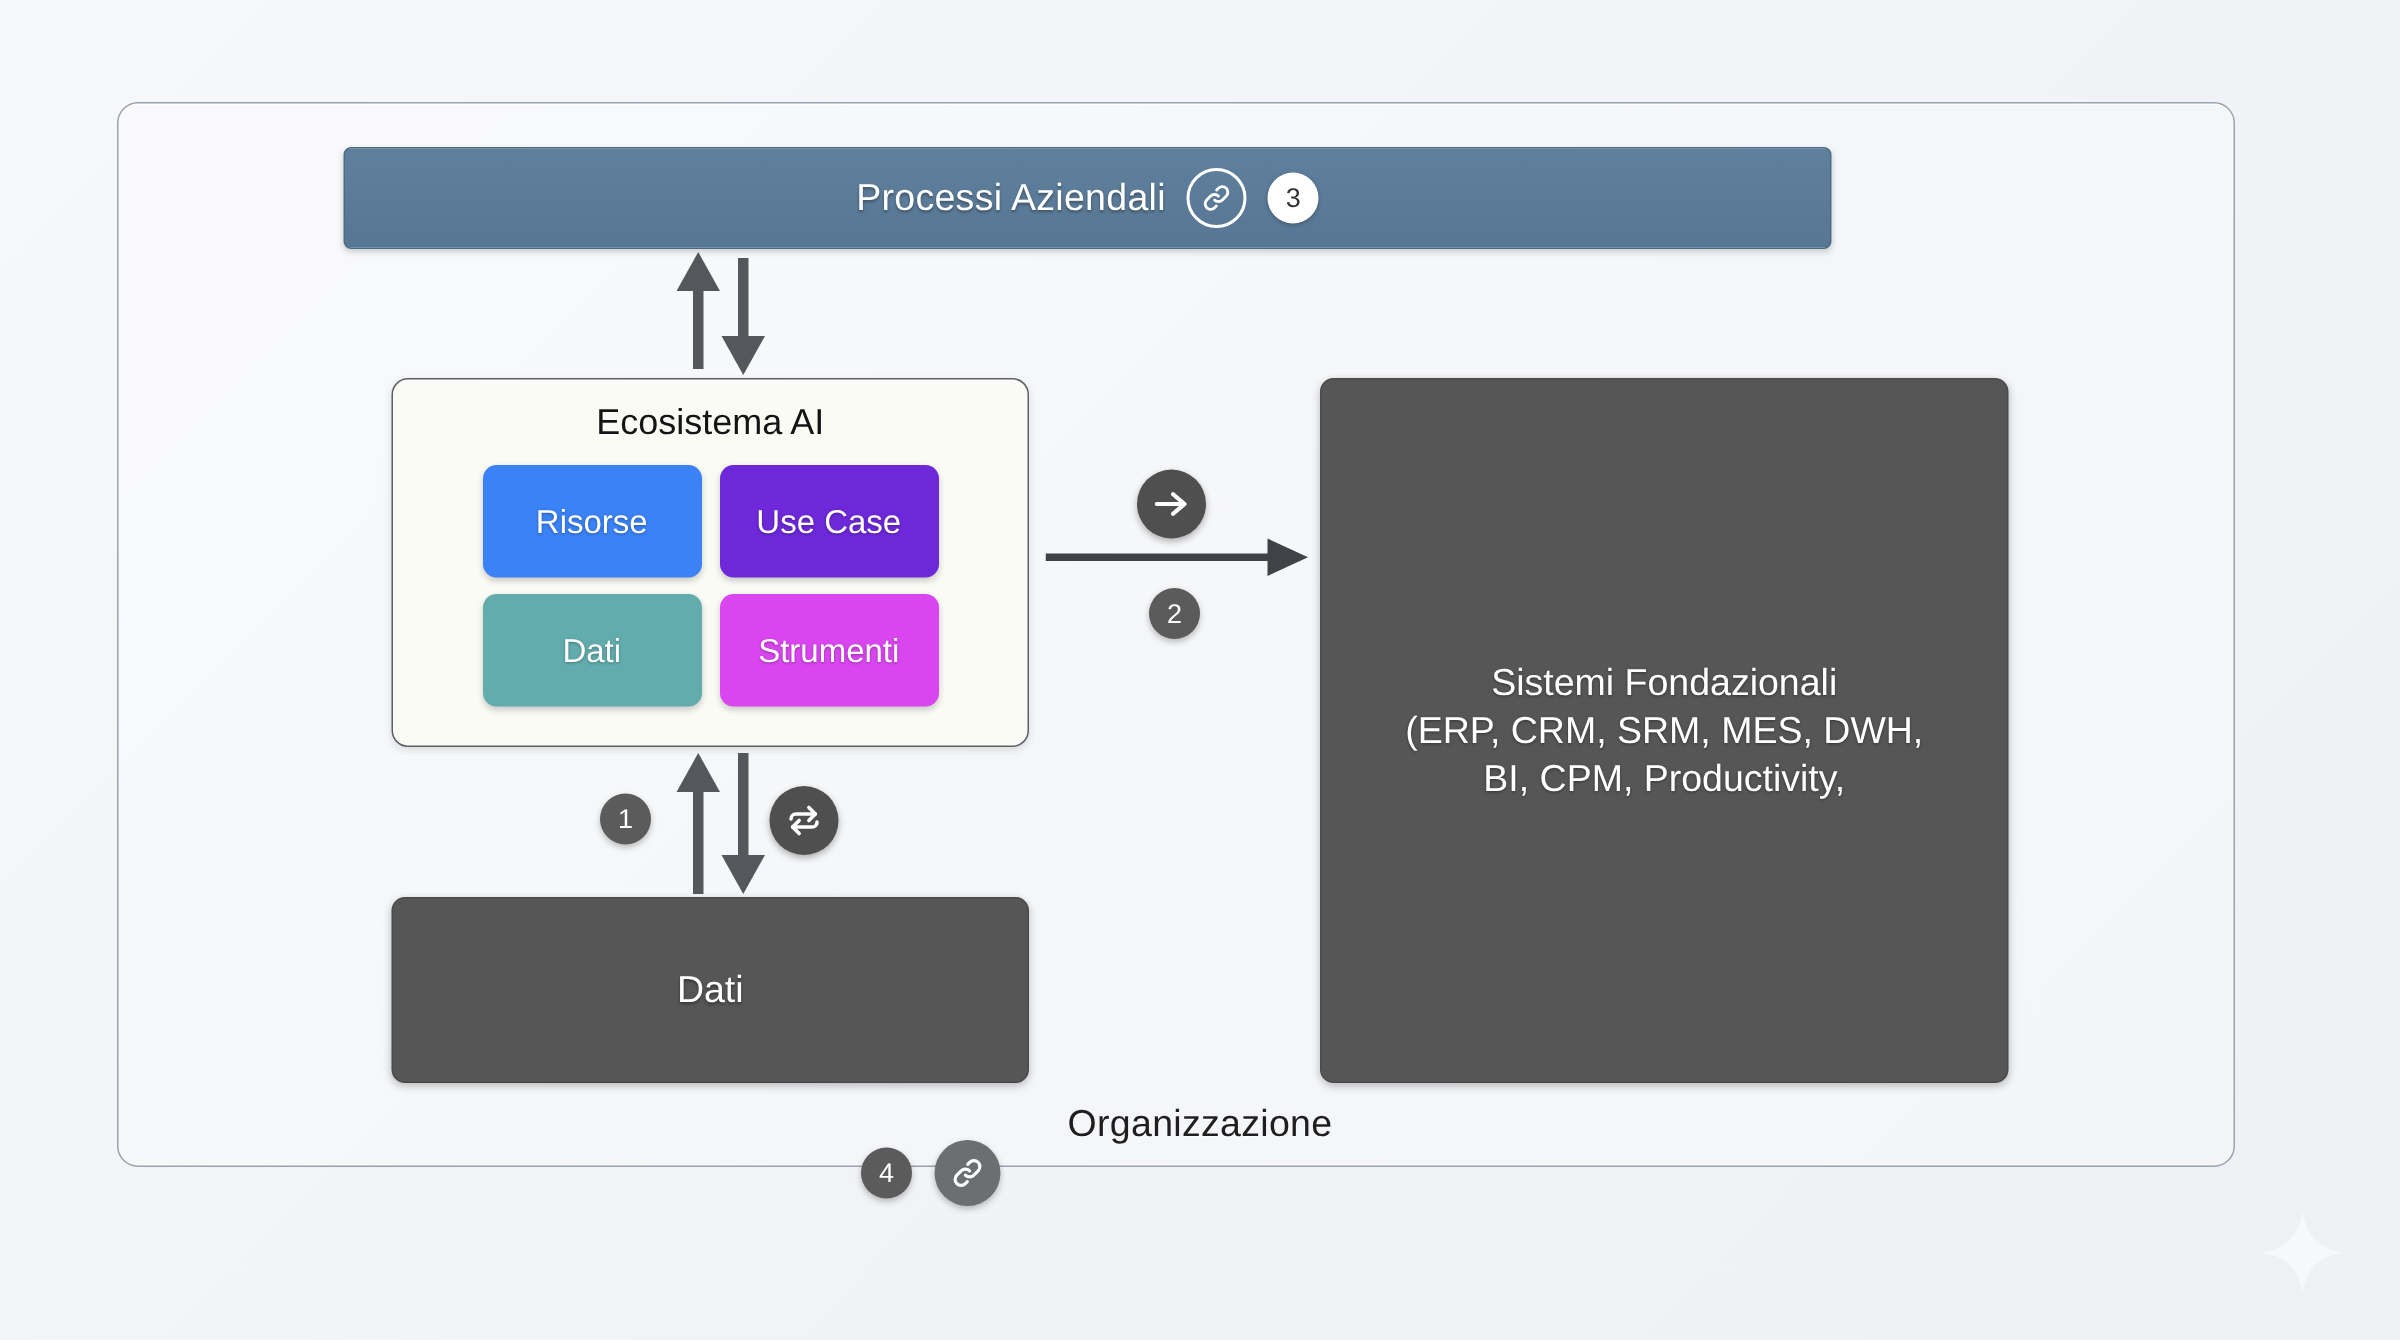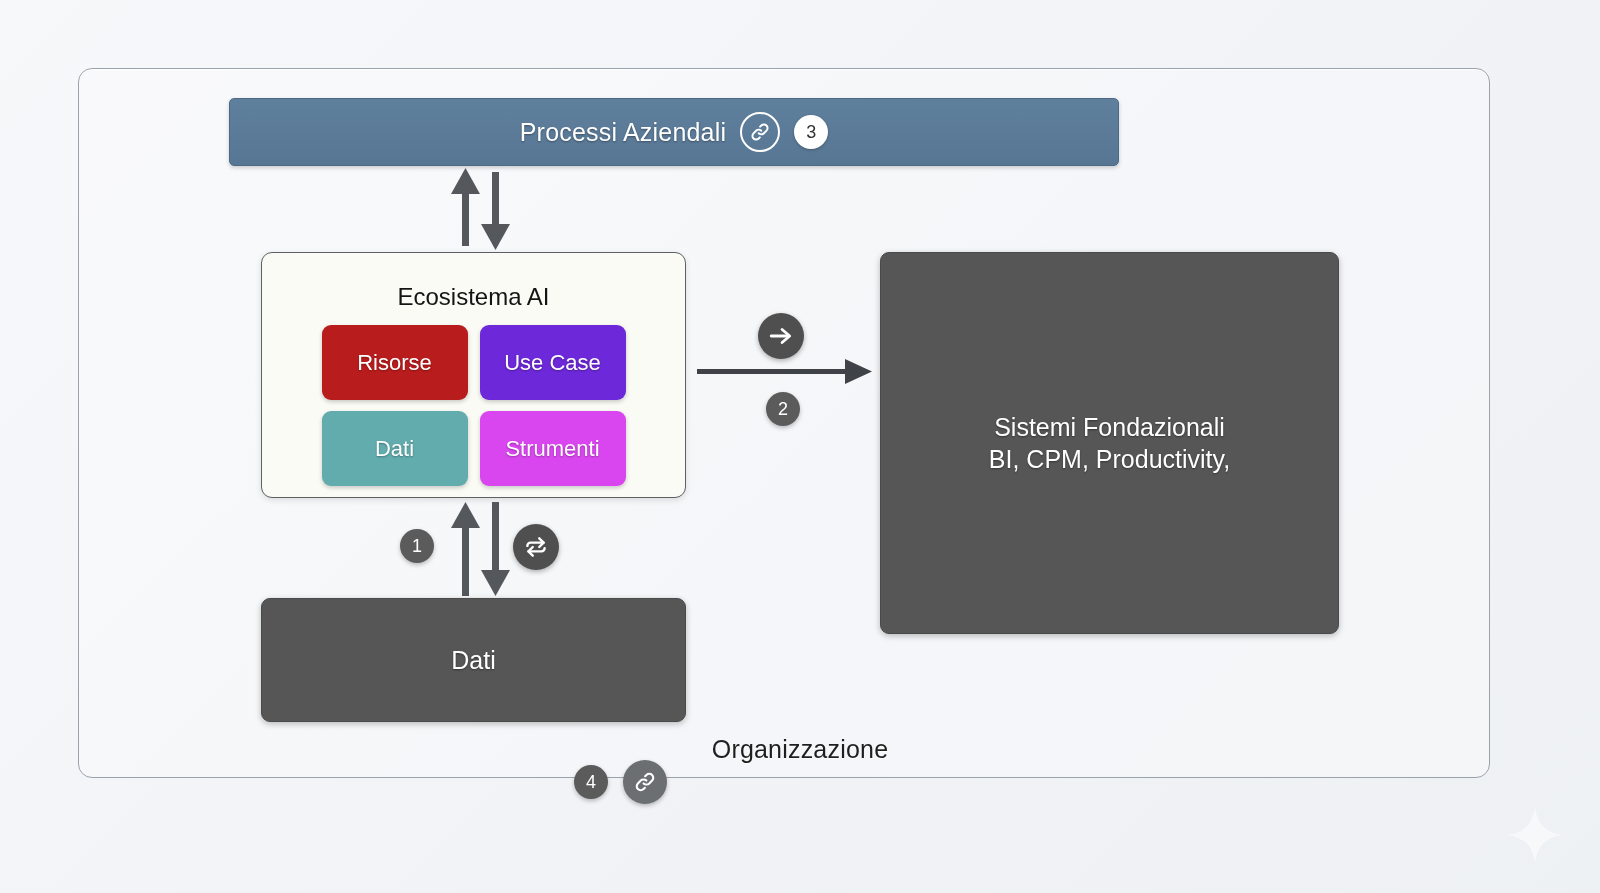--- a/index.html
+++ b/index.html
@@ -39,21 +39,21 @@
     color: #1f1f1f;
     letter-spacing: 0.2px;
     text-shadow: 0 1px 1px rgba(255,255,255,0.9);
   }
 
   
   .top-bar {
     position: absolute;
     left: 229px;
     top: 98px;
-    width: 890px;
+    width: 992px;
     height: 68px;
     background: linear-gradient(180deg, #5f809d 0%, #5b7b98 50%, #577693 100%);
     border-radius: 5px;
     border: 1px solid #4d6a85;
     box-sizing: border-box;
     display: flex;
     align-items: center;
     justify-content: center;
     gap: 14px;
     box-shadow: 0 2px 4px rgba(0,0,0,0.18);
@@ -116,21 +116,21 @@
     position: absolute;
     left: 261px;
     top: 252px;
     width: 425px;
     height: 246px;
     background: #fbfbf6;
     border: 1.5px solid #5d6166;
     border-radius: 11px;
     box-sizing: border-box;
     box-shadow: 0 2px 6px rgba(0,0,0,0.12);
-    padding-top: 30px;
+    padding-top: 15px;
   }
   .eco-title {
     text-align: center;
     font-size: 24px;
     color: #141414;
     margin-bottom: 14px;
   }
   .eco-grid {
     display: grid;
     grid-template-columns: 146px 146px;
@@ -160,21 +160,21 @@
     display: flex;
     align-items: center;
     justify-content: center;
     text-align: center;
     color: #ffffff;
   }
   .box-sistemi {
     left: 880px;
     top: 252px;
     width: 459px;
-    height: 382px;
+    height: 470px;
     font-size: 25px;
     line-height: 32px;
     text-shadow: 0 1px 2px rgba(0,0,0,0.4);
   }
   .box-dati {
     left: 261px;
     top: 598px;
     width: 425px;
     height: 124px;
     font-size: 25px;
@@ -255,21 +255,21 @@
     <g>
       <rect x="52" y="4" width="7" height="58" fill="#54585d"></rect>
       <polygon points="55.5,82 41,56 70,56" fill="#54585d"></polygon>
     </g>
   </svg>
 </div>
 
 <div class="eco-card">
   <div class="eco-title">Ecosistema AI</div>
   <div class="eco-grid">
-    <div class="eco-tile" style="background:#b91c1c">
+    <div class="eco-tile" style="background:#3b82f6">
       <span>Risorse</span>
     </div>
     <div class="eco-tile" style="background:#6d28d9">
       <span>Use Case</span>
     </div>
     <div class="eco-tile" style="background:#62acae">
       <span>Dati</span>
     </div>
     <div class="eco-tile" style="background:#d946ef">
       <span>Strumenti</span>
@@ -289,20 +289,21 @@
   <svg width="26" height="26" viewBox="0 0 24 24" fill="none" stroke="#ffffff" stroke-width="2.6" stroke-linecap="round" stroke-linejoin="round">
     <line x1="3" y1="12" x2="19" y2="12"></line>
     <polyline points="13,6 20,12 13,18"></polyline>
   </svg>
 </div>
 <div class="badge-dark badge-2">2</div>
 
 <div class="dark-box box-sistemi">
   <div>
     <div>Sistemi Fondazionali</div>
+    <div>(ERP, CRM, SRM, MES, DWH,</div>
     <div>BI, CPM, Productivity,</div>
   </div>
 </div>
 
 <div class="conn conn-bottom">
   <svg width="78" height="96" viewBox="0 0 78 96">
     <g>
       <rect x="22" y="20" width="7" height="76" fill="#54585d"></rect>
       <polygon points="25.5,2 40,28 11,28" fill="#54585d"></polygon>
     </g>

